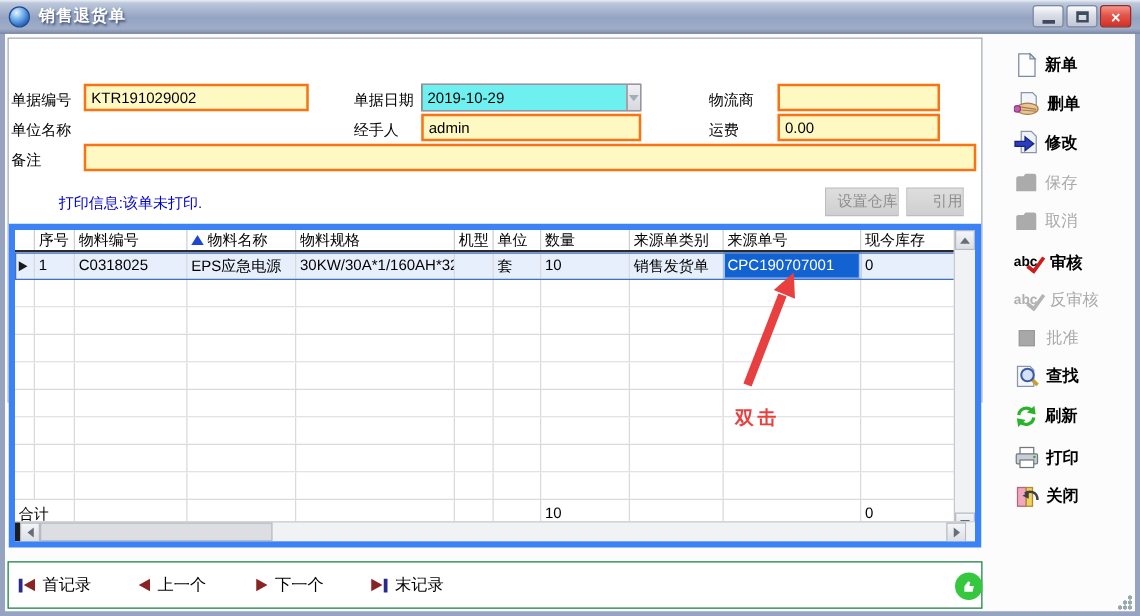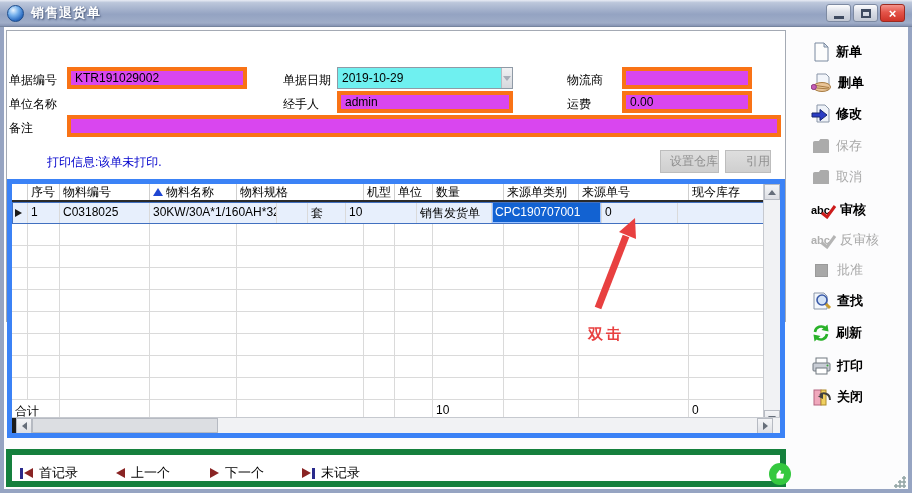--- a/index.html
+++ b/index.html
@@ -13,25 +13,25 @@
   .title-text{color:#fff;font-size:13px;font-weight:bold;text-shadow:1px 1px 2px #3c4c6e;letter-spacing:1px}
   .win-controls{margin-left:auto;display:flex;gap:2px}
   .wbtn{width:25px;height:18px;border:1px solid #7d8aa2;border-radius:3px;display:flex;align-items:center;justify-content:center;
     background:linear-gradient(180deg,#fdfdfe,#d9dde6 45%,#c2c8d4)}
   .wbtn.close{background:linear-gradient(180deg,#f4948c,#e4554a 45%,#cf3328);border-color:#9c2a20;color:#fff;font-weight:bold;font-size:13px;line-height:1}
   .glyph-min{width:10px;height:3px;background:#3e4a60;margin-top:9px}
   .glyph-max{width:10px;height:9px;border:2px solid #3e4a60;border-top-width:3px}
   .close::before{content:"×"}
   
   .main-panel{position:absolute;left:6px;top:30px;width:780px;height:292px;background:#fff;border:1px solid #a4aab4}
-  .nav-panel{position:absolute;left:6px;top:449px;width:780px;height:38px;background:#fff;border:6px solid #15803d}
+  .nav-panel{position:absolute;left:6px;top:449px;width:780px;height:38px;background:#fff;border:1px solid #15803d}
   .toolbar{position:absolute;left:787px;top:28px;width:121px;height:461px}
   
   .flabel{position:absolute;font-size:12px;color:#000;white-space:nowrap}
-  .cy{position:absolute;height:22px;background:#d946ef;border:4px solid #f97316;font-size:12px;color:#000;padding:0 4px;outline:none}
+  .cy{position:absolute;height:22px;background:#fef9c3;border:2px solid #f97316;font-size:12px;color:#000;padding:0 4px;outline:none}
   .cy.num{}
   .combo{position:absolute;height:22px;display:flex;border:1px solid #8f9aa6;background:#7f1d1d}
   .combo input{flex:1;border:none;background:#6ff0f0;font-size:12px;padding:0 4px;outline:none}
   .combo .dd{width:21px;background:linear-gradient(180deg,#f0f1f3,#d6d8dd);border-left:1px solid #b6bac2;display:flex;align-items:center;justify-content:center}
   .dd i{border-left:4px solid transparent;border-right:4px solid transparent;border-top:5px solid #a7adb8}
   .printinfo{position:absolute;left:40px;top:123px;font-size:12px;color:#0000cc}
   .gbtn{position:absolute;height:23px;background:linear-gradient(180deg,#dedede,#cfcfcf);border:1px solid #bdbdbd;color:#8f8f8f;font-size:12px;text-align:right;line-height:21px}
   
   .grid{position:absolute;left:0px;top:148px;width:778px;height:259px;border:5px solid #3b82f6;background:#fff;overflow:hidden}
   .gh{display:flex;width:761px;height:18px;border-bottom:2px solid #2a2a2a;background:#fff}
@@ -151,20 +151,21 @@
         <div class="gc c10">现今库存</div>
         <div class="gc c11">备注</div>
       </div>
 
       <div class="gr sel">
         <i class="gc c0">
             <b class="rowptr"></b>
           </i>
         <div class="gc c1">1</div>
         <div class="gc c2">C0318025</div>
+        <div class="gc c3">EPS应急电源</div>
         <div class="gc c4">30KW/30A*1/160AH*32</div>
         <div class="gc c5"></div>
         <div class="gc c6">套</div>
         <div class="gc c7">10</div>
         <div class="gc c8">销售发货单</div>
         <div class="gc c9 cellblue">CPC190707001</div>
         <div class="gc c10">0</div>
         <div class="gc c11"></div>
       </div>
 

